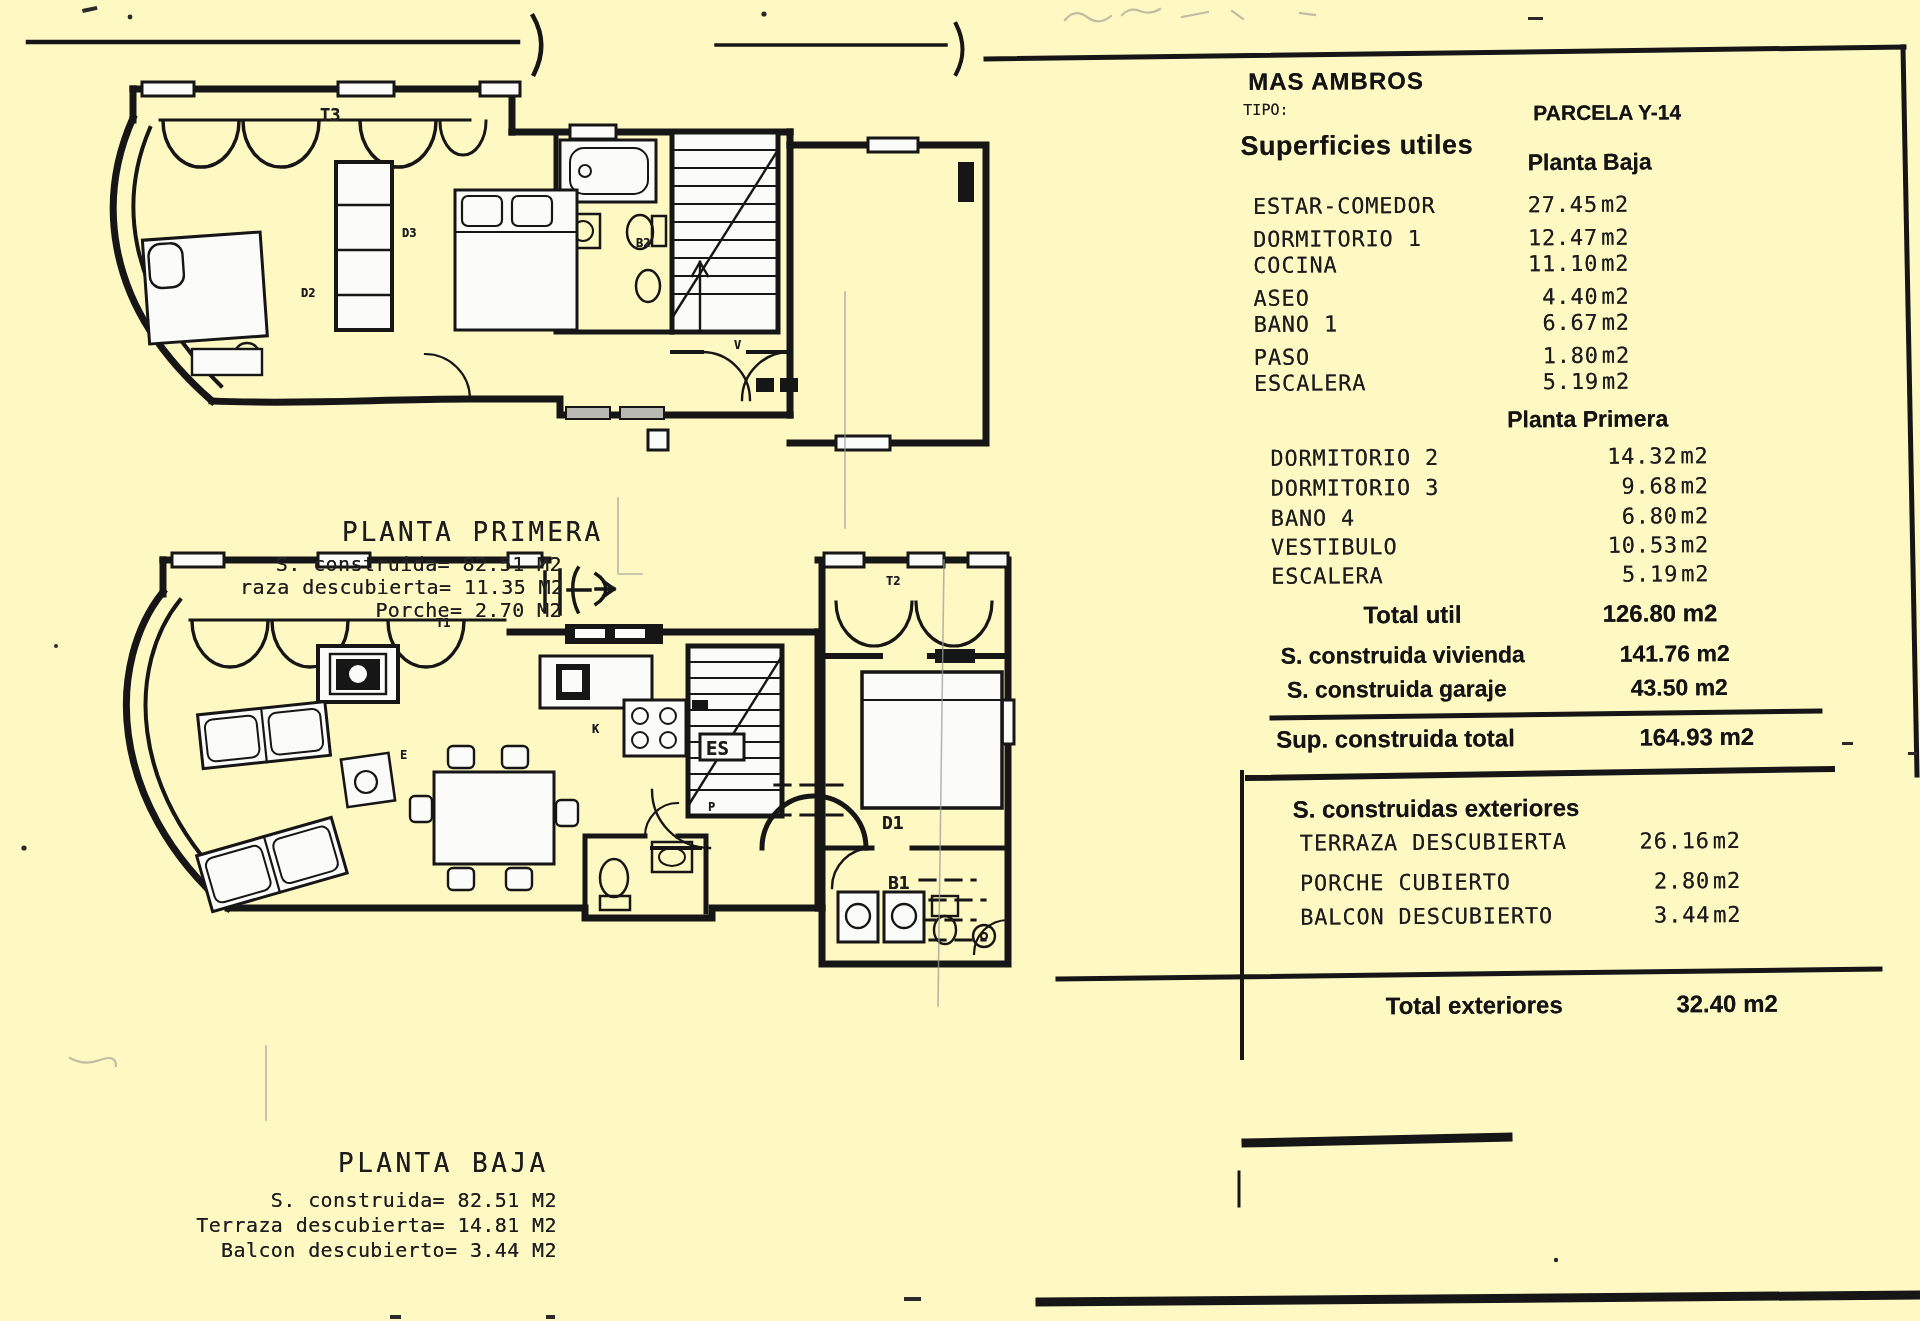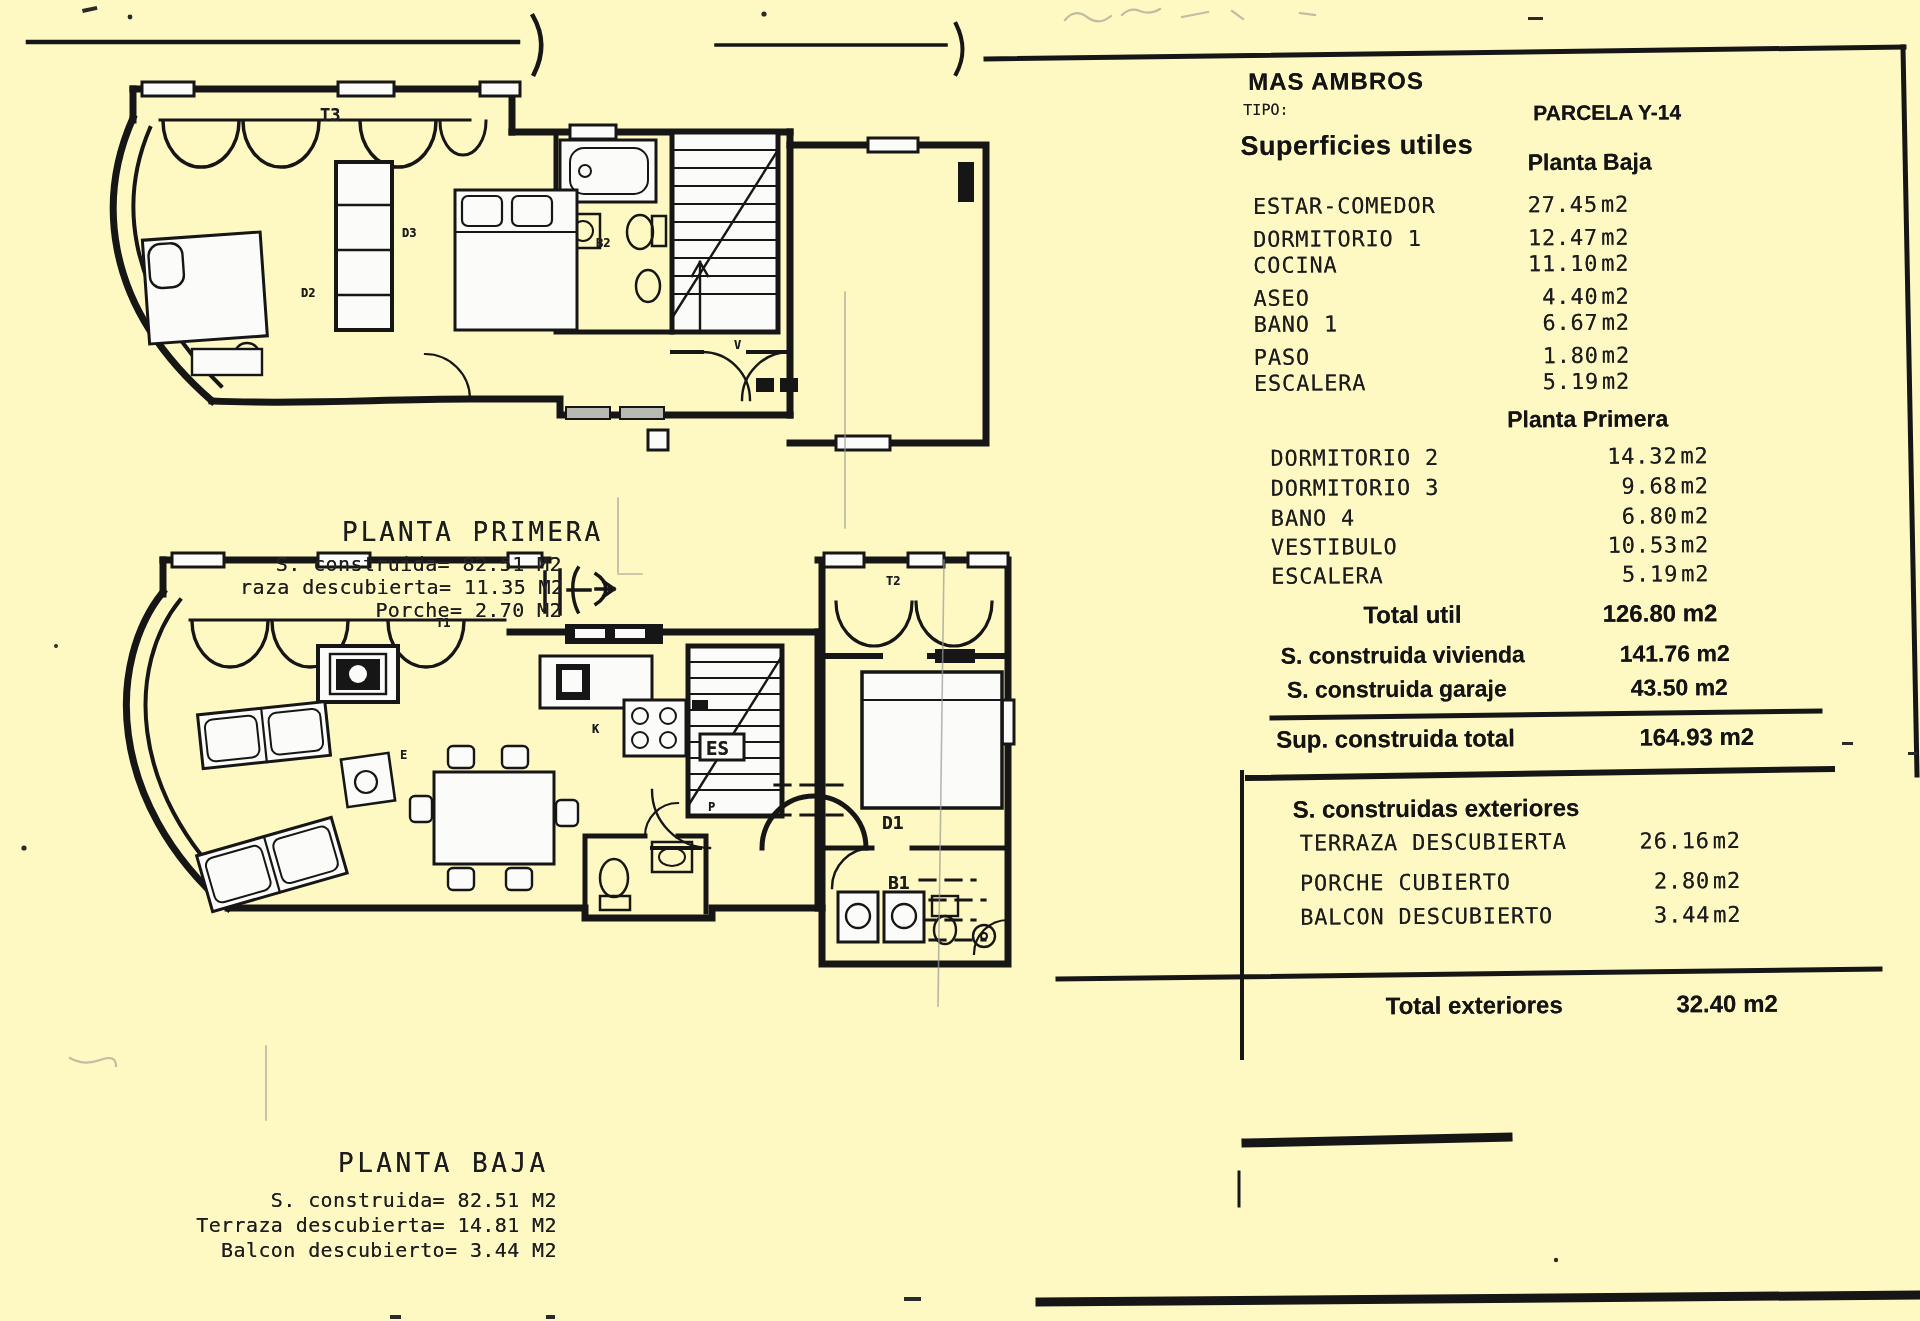--- a/index.html
+++ b/index.html
@@ -413,21 +413,21 @@
 <div class="t mn" style="left:338px;top:1148px;font-size:26px;letter-spacing:3.5px;">PLANTA BAJA</div>
 <div class="t mn stats" style="left:175px;top:1188px;width:382px;line-height:25px;">
   <div>S. construida= 82.51 M2</div>
   <div>Terraza descubierta= 14.81 M2</div>
   <div>Balcon descubierto= 3.44 M2</div>
 </div>
 
 <div class="t mn roomlb" style="left:320px;top:105px;font-size:17px;">T3</div>
 <div class="t mn roomlb" style="left:402px;top:226px;">D3</div>
 <div class="t mn roomlb" style="left:301px;top:286px;">D2</div>
-<div class="t mn roomlb" style="left:596px;top:236px;">B2</div>
+<div class="t mn roomlb" style="left:636px;top:236px;">B2</div>
 <div class="t mn roomlb" style="left:734px;top:338px;">V</div>
 
 <div class="t mn roomlb" style="left:436px;top:616px;">T1</div>
 <div class="t mn roomlb" style="left:886px;top:574px;">T2</div>
 <div class="t mn roomlb" style="left:592px;top:722px;">K</div>
 <div class="t mn roomlb" style="left:706px;top:737px;font-size:19px;">ES</div>
 <div class="t mn roomlb" style="left:708px;top:800px;">P</div>
 <div class="t mn roomlb" style="left:400px;top:748px;">E</div>
 <div class="t mn roomlb" style="left:882px;top:812px;font-size:18px;">D1</div>
 <div class="t mn roomlb" style="left:888px;top:872px;font-size:18px;">B1</div>

